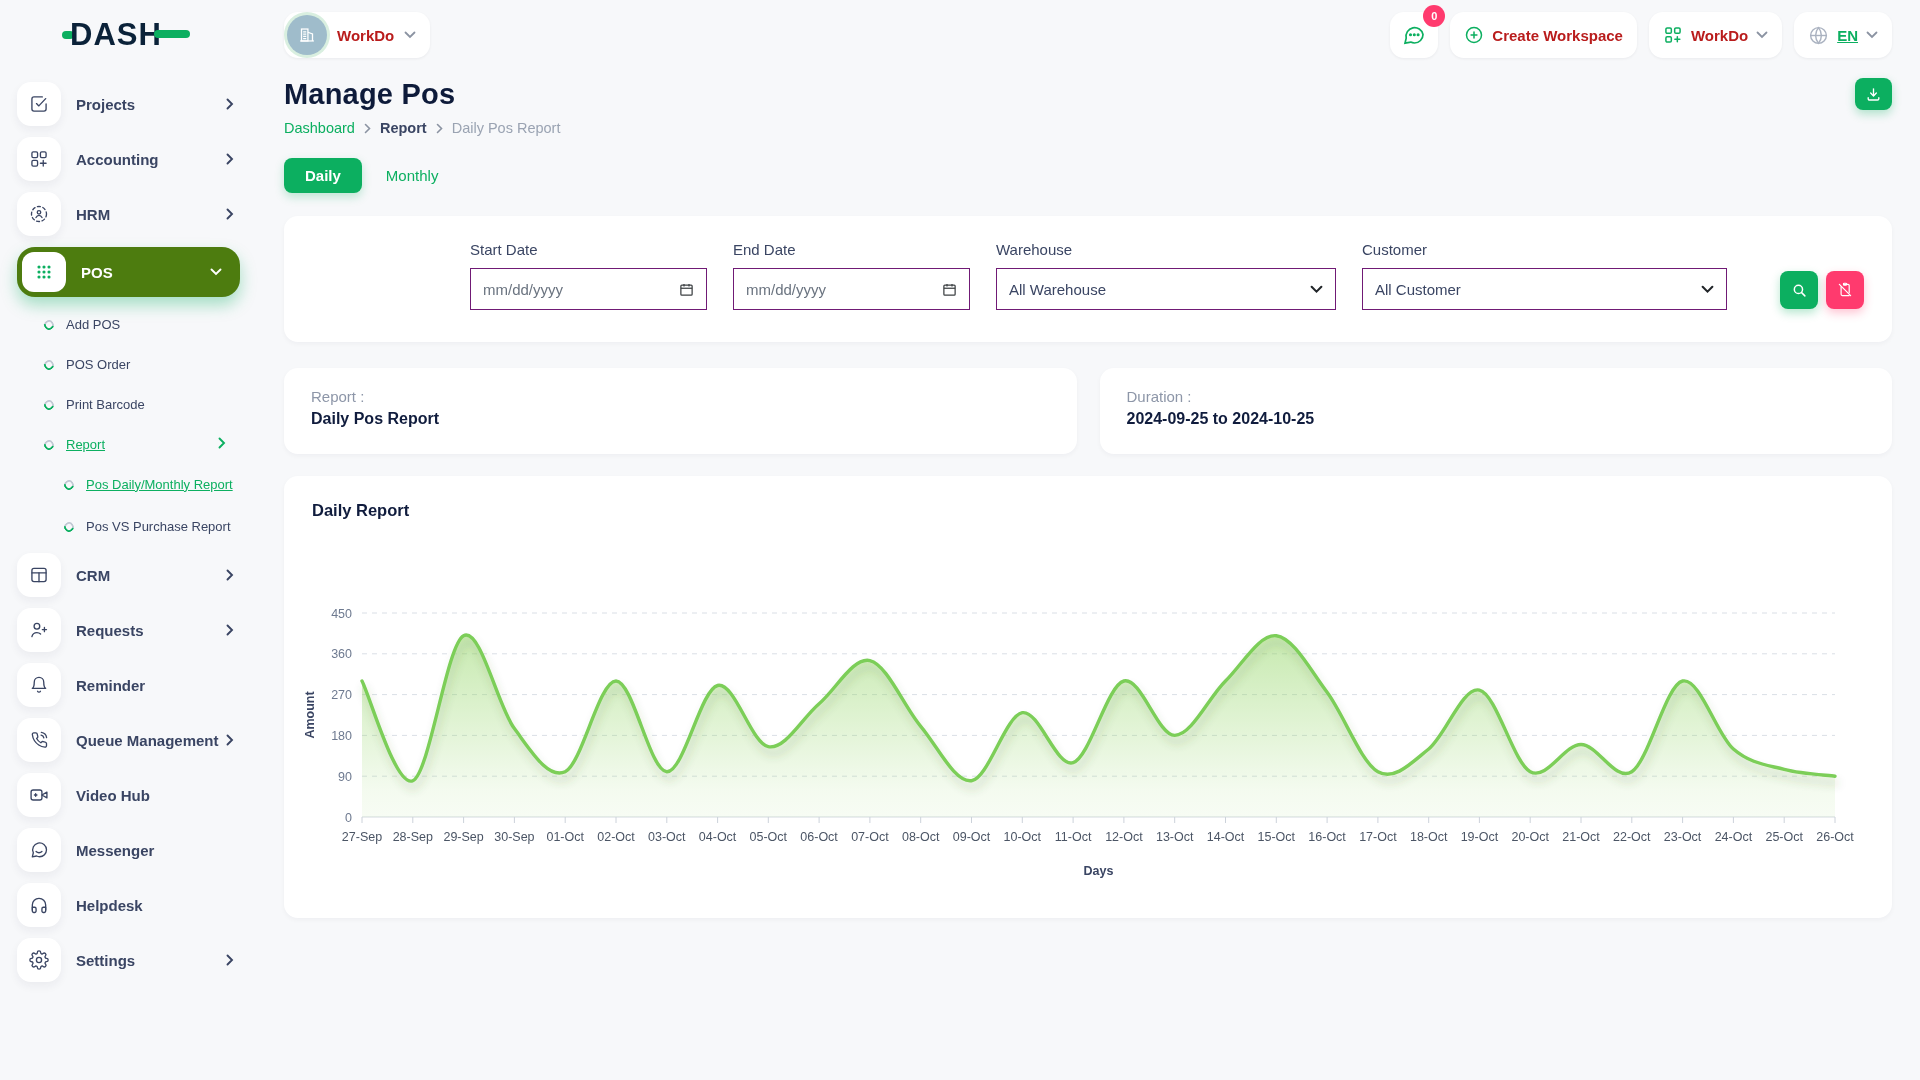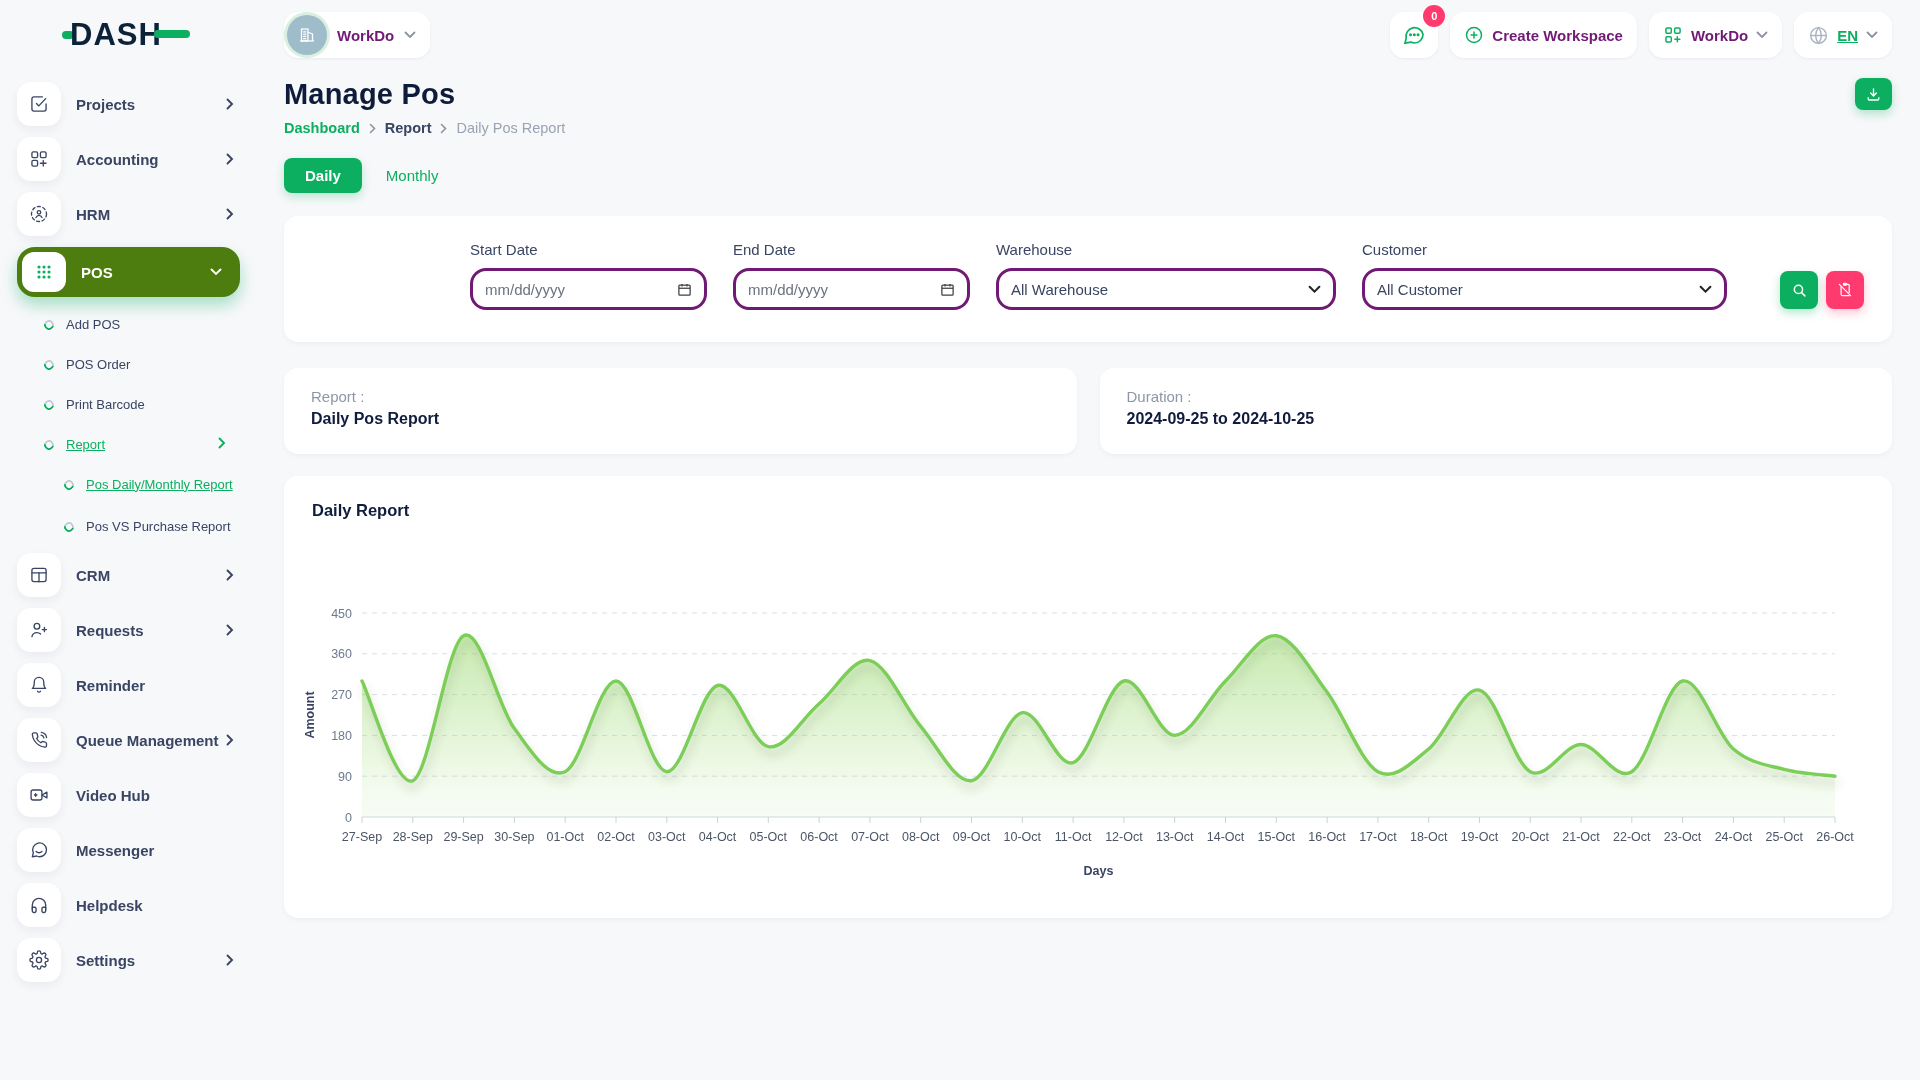--- a/index.html
+++ b/index.html
@@ -31,50 +31,50 @@
   .green-text { color:#0caf60 !important;text-decoration:underline; }
 
   
   .main { margin-left:255px; }
   .topbar { height:70px; display:flex; align-items:center; padding:0 28px 0 29px; }
   .pill { background:#ffffff; border-radius:14px; height:46px; display:flex; align-items:center;
     padding:0 14px; box-shadow:0 1px 3px rgba(16,24,40,0.06); cursor:pointer; }
   .ws-pill { padding:3px 14px 3px 3px; gap:10px; }
   .avatar { width:40px; height:40px; border-radius:50%; background:#9fbccb; box-shadow:0 0 0 3px #d9efe0;
     display:flex; align-items:center; justify-content:center; }
-  .pill-label { font-size:15px; font-weight:600; color:#701a75; }
+  .pill-label { font-size:15px; font-weight:600; color:#b91c1c; }
   .topbar-right { margin-left:auto; display:flex; align-items:center; gap:12px; }
   .icon-btn { position:relative; width:48px; height:46px; border-radius:14px; background:#fff;
     box-shadow:0 1px 3px rgba(16,24,40,0.06); display:flex; align-items:center; justify-content:center; cursor:pointer; }
   .badge { position:absolute; top:-7px; right:-7px; min-width:22px; height:22px; border-radius:11px;
     background:#ff3a6e; color:#fff; font-size:11px; font-weight:700; display:flex; align-items:center; justify-content:center; }
   .gap8 { gap:8px; }
 
   
   .content { padding:8px 28px 0 29px; }
   .title-row { display:flex; align-items:flex-start; }
   h1 { font-size:29px; font-weight:700; color:#0e1b3a; letter-spacing:0.2px; }
   .breadcrumb { display:flex; align-items:center; gap:9px; margin-top:9px; font-size:14.5px; }
-  .crumb-link { color:#0caf60; font-weight:700; cursor:pointer; }
+  .crumb-link { color:#0caf60; font-weight:400; cursor:pointer; }
   .crumb-mid { color:#3a4563; font-weight:600; cursor:pointer; }
   .crumb-cur { color:#9aa3b2; font-weight:500; }
   .crumb-sep { color:#8b93a2; font-size:13px; display:flex; }
   .dl-btn { margin-left:auto; width:37px; height:32px; border-radius:8px; background:#0caf60; border:none;
     display:flex; align-items:center; justify-content:center; cursor:pointer; box-shadow:0 4px 10px rgba(12,175,96,0.3); }
 
   .tabs { display:flex; margin-top:22px; gap:10px; }
   .tab-active { background:#0caf60; color:#fff; font-size:15px; font-weight:600; border:none;
     border-radius:8px; padding:9px 21px; cursor:pointer; box-shadow:0 4px 10px rgba(12,175,96,0.25); }
   .tab-plain { background:transparent; color:#0caf60; font-size:15px; font-weight:400; border:none; padding:9px 14px; cursor:pointer; }
 
   .card { background:#fff; border-radius:14px; box-shadow:0 2px 5px rgba(16,24,40,0.04); }
   .filter-card { margin-top:23px; height:126px; display:flex; align-items:flex-start; padding:25px 28px; }
   .fgroup { display:flex; flex-direction:column; }
   .flabel { font-size:15px; font-weight:500; color:#3a4563; margin-bottom:10px; }
-  .finput { height:42px; border:3px solid #701a75; border-radius:16px; background:#fff; display:flex;
+  .finput { height:42px; border:1px solid #701a75; border-radius:0; background:#fff; display:flex;
     align-items:center; padding:0 12px; cursor:pointer; }
   .finput .ph { font-size:15px; color:#6b7480; flex:1; }
   .fselect .val { font-size:15px; color:#3a4563; flex:1; }
   .sq-btn { width:38px; height:38px; border:none; border-radius:8px; display:flex; align-items:center;
     justify-content:center; cursor:pointer; }
   .sq-green { background:#0caf60; box-shadow:0 4px 10px rgba(12,175,96,0.3); }
   .sq-pink { background:#ff3a6e; box-shadow:0 4px 10px rgba(255,58,110,0.3); }
 
   .info-row { display:flex; gap:23px; margin-top:26px; }
   .info-card { flex:1 1 0; height:86px; padding:20px 27px; }

